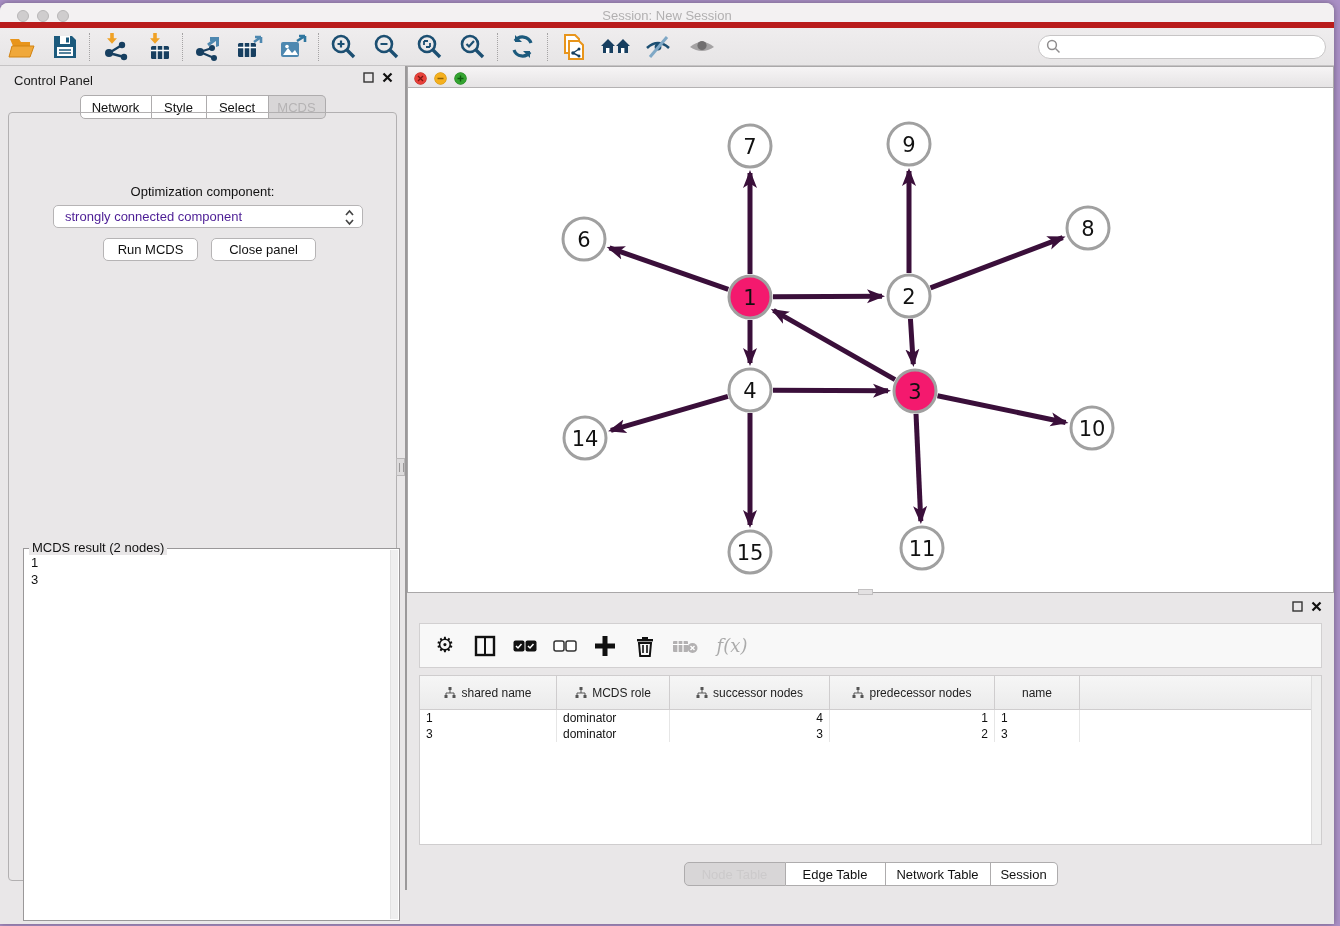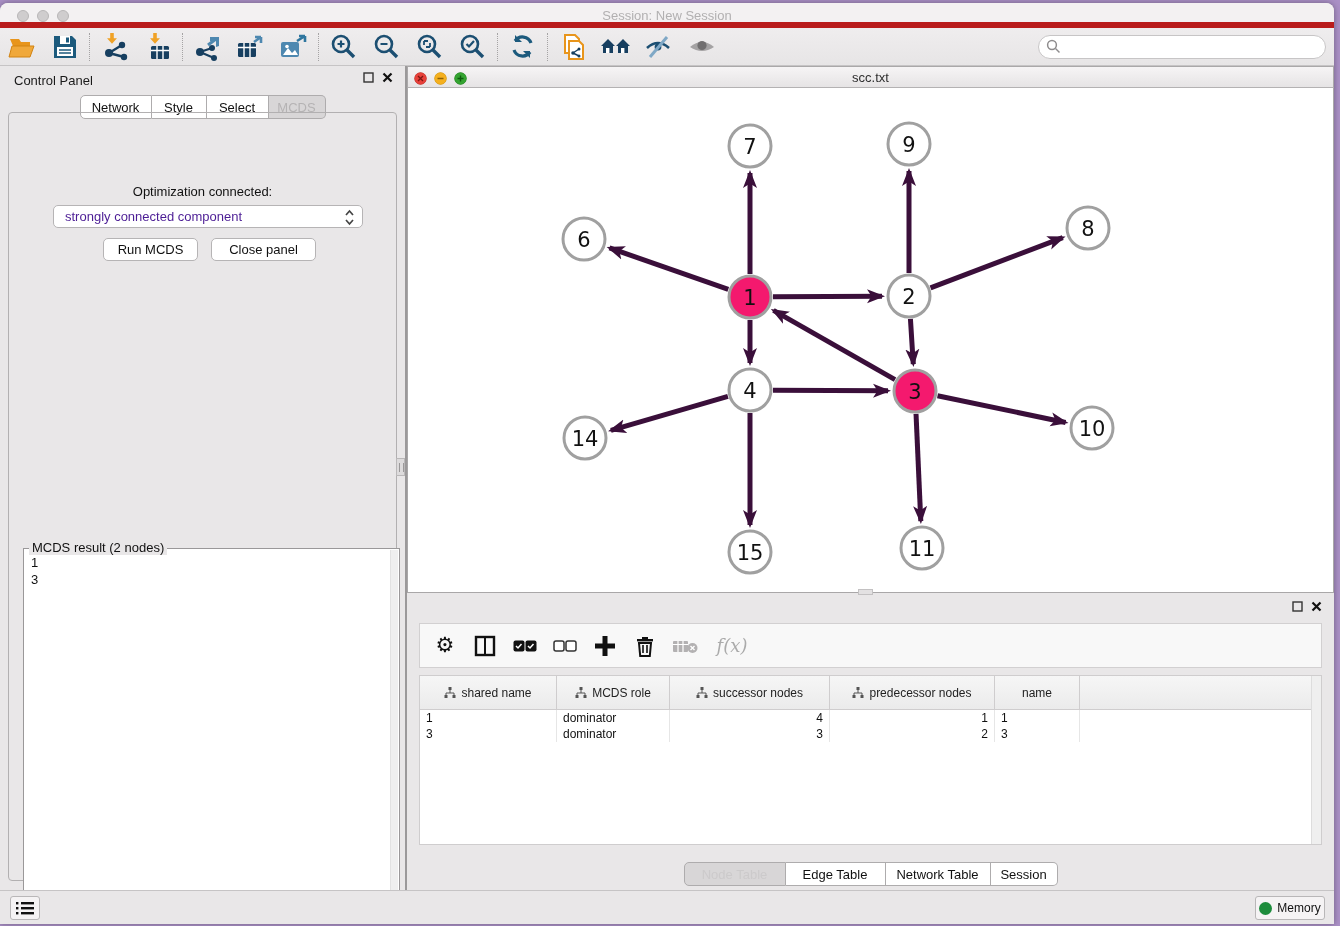--- a/index.html
+++ b/index.html
@@ -282,21 +282,21 @@
           </svg>
         </span>
       </div>
       <div class="cp-tabs" id="cp-tabs">
           <div class="seg-tab first" style="width: 72px;">Network</div>
           <div class="seg-tab" style="width: 55px;">Style</div>
           <div class="seg-tab" style="width: 62px;">Select</div>
           <div class="seg-tab last selected" style="width: 57px;">MCDS</div>
         </div>
       <div class="cp-box">
-        <div class="opt-label">Optimization connected:</div>
+        <div class="opt-label">Optimization component:</div>
         <div class="criterion-select">
           <span>strongly connected component</span>
           <svg class="sel-arrows" width="11" height="19" viewBox="0 0 11 19">
             <path d="M2 7l3.5-4L9 7" fill="none" stroke="#444" stroke-width="1.7"></path>
             <path d="M2 12l3.5 4L9 12" fill="none" stroke="#444" stroke-width="1.7"></path>
           </svg>
         </div>
         <div class="cp-btn" id="run-btn">Run MCDS</div>
         <div class="cp-btn" id="close-btn">Close panel</div>
         <div class="mcds-box">
@@ -320,21 +320,20 @@
             <path d="M4 4l5 5M9 4L4 9" stroke="#7d1612" stroke-width="1.3"></path>
           </svg>
           <svg class="traffic" style="left:26px" width="13" height="13" viewBox="0 0 13 13">
             <circle cx="6.5" cy="6.5" r="6" fill="#f5b01f" stroke="#d59a16" stroke-width="0.8"></circle>
             <path d="M3.5 6.5h6" stroke="#8f6104" stroke-width="1.4"></path>
           </svg>
           <svg class="traffic" style="left:46px" width="13" height="13" viewBox="0 0 13 13">
             <circle cx="6.5" cy="6.5" r="6" fill="#35a431" stroke="#2b8a28" stroke-width="0.8"></circle>
             <path d="M6.5 3.5v6M3.5 6.5h6" stroke="#0d5c0d" stroke-width="1.4"></path>
           </svg>
-          <div class="net-title">scc.txt</div>
         </div>
         <div class="net-canvas">
           <svg id="graph-svg" width="925" height="504">
               <defs>
                 <marker id="arrow" viewBox="0 0 18 16" markerWidth="18" markerHeight="16" refX="15" refY="8" orient="auto" markerUnits="userSpaceOnUse">
                   <path d="M0,1 L18,8 L0,15 L4.5,8 Z" fill="#3a0f3a"></path>
                 </marker>
               </defs>
               <line x1="342" y1="186" x2="342" y2="85" stroke="#3a0f3a" stroke-width="5" marker-end="url(#arrow)"></line>
               <line x1="320.28718253123094" y1="201.4135938964542" x2="201.48895963725064" y2="159.90578107807553" stroke="#3a0f3a" stroke-width="5" marker-end="url(#arrow)"></line>
@@ -504,29 +503,13 @@
         <div class="tp-tabs" id="tp-tabs">
             <div class="seg-tab first selected" style="width: 102px;">Node Table</div>
             <div class="seg-tab" style="width: 100px;">Edge Table</div>
             <div class="seg-tab" style="width: 105px;">Network Table</div>
             <div class="seg-tab last" style="width: 67px;">Session</div>
           </div>
       </div>
     </div>
   </div>
 
-  <div class="statusbar">
-    <div class="list-btn">
-      <svg width="18" height="14" viewBox="0 0 18 14">
-        <rect x="0" y="1" width="2.4" height="2.4" fill="#111"></rect>
-        <rect x="0" y="6" width="2.4" height="2.4" fill="#111"></rect>
-        <rect x="0" y="11" width="2.4" height="2.4" fill="#111"></rect>
-        <rect x="5" y="1" width="13" height="2.4" fill="#111"></rect>
-        <rect x="5" y="6" width="13" height="2.4" fill="#111"></rect>
-        <rect x="5" y="11" width="13" height="2.4" fill="#111"></rect>
-      </svg>
-    </div>
-    <div class="memory-btn">
-      <span class="memory-dot" style="background: rgb(29, 140, 60);"></span>
-      <span class="memory-label">Memory</span>
-    </div>
-  </div>
 </div>
 
 </body></html>

